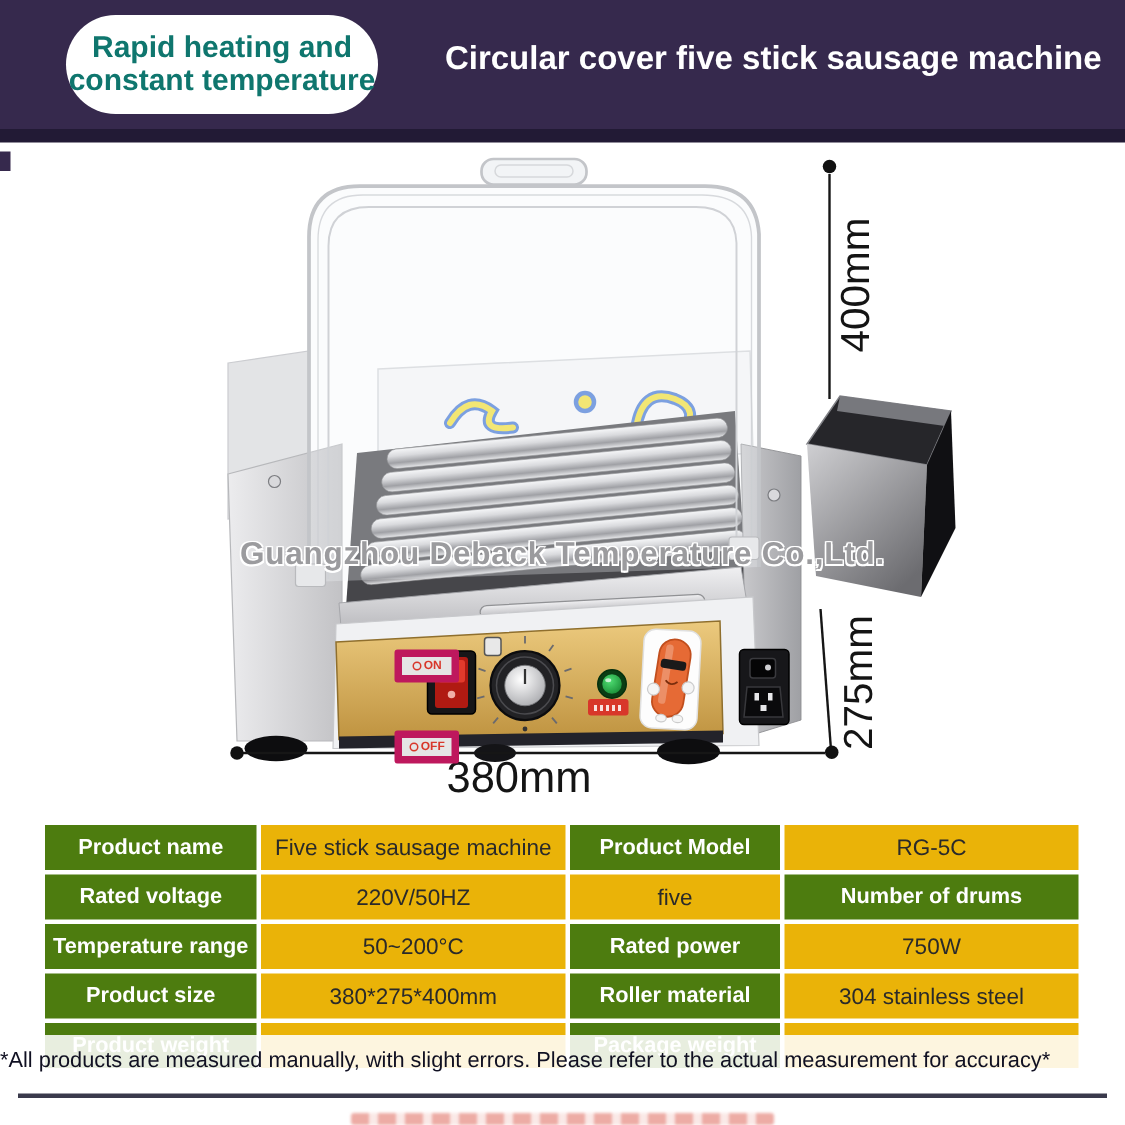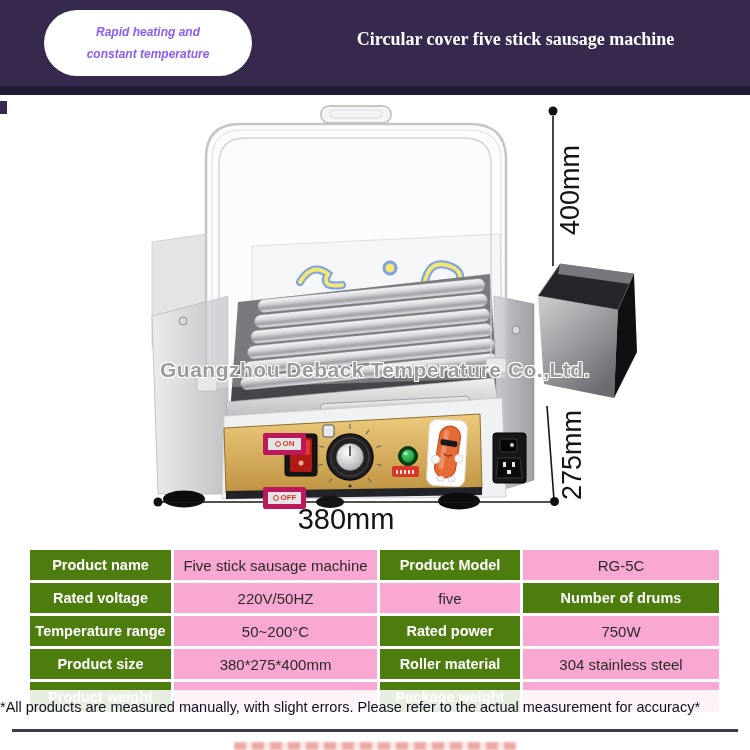--- a/index.html
+++ b/index.html
@@ -8,24 +8,24 @@
     overflow:hidden; font-family:"Liberation Sans", sans-serif;
   }
   
   .header { position:absolute; left:0; top:0; width:750px; height:86px; background:#36294d; z-index:10; }
   .header-shadow { position:absolute; left:0; top:86px; width:750px; height:9px; background:#221a35; z-index:10; }
   .header-notch { position:absolute; left:0; top:101px; width:7px; height:13px; background:#36294d; z-index:10; }
   .badge {
     position:absolute; left:44px; top:10px; width:208px; height:66px; background:#ffffff;
     border-radius:34px; display:flex; flex-direction:column; align-items:center; justify-content:center; z-index:11;
   }
-  .badge span { color:#8b5cf6; font-size:12px; line-height:22px; font-weight:600;font-style:italic; }
+  .badge span { color:#0f766e; font-size:20px; line-height:22px; font-weight:600; }
   .header-title {
     position:absolute; left:288px; top:0; width:455px; height:78px; display:flex; align-items:center;
-    justify-content:center; color:#ffffff; font-size:18px; font-weight:bold; white-space:nowrap; z-index:11;font-family:Liberation Serif, serif;
+    justify-content:center; color:#ffffff; font-size:22px; font-weight:bold; white-space:nowrap; z-index:11;
   }
   
   .machine-svg { position:absolute; left:0; top:0; width:750px; height:750px; z-index:1; }
   .watermark {
     position:absolute; left:0; top:358px; width:750px; text-align:center; z-index:3;
     font-size:21px; font-weight:bold; color:#9b9b9e; letter-spacing:0.5px;
     text-shadow:1px 1px 0 #fff,-1px -1px 0 #fff,1px -1px 0 #fff,-1px 1px 0 #fff,0 1px 0 #fff,0 -1px 0 #fff;
   }
   .dim { position:absolute; width:120px; height:30px; line-height:30px; text-align:center;
          font-size:27px; color:#141414; z-index:3; }
@@ -46,21 +46,21 @@
           border-radius:2px; z-index:3; }
   .wtag::after { content:""; position:absolute; left:4px; right:4px; top:3.5px; height:4px;
           background:repeating-linear-gradient(90deg,#ffffff 0 2px, transparent 2px 4px); opacity:.85; }
   
   .spec {
     position:absolute; left:30px; top:550px; width:689px; z-index:4;
     display:grid; grid-template-columns:141px 203px 140px 196px; grid-auto-rows:30px; gap:3px;
   }
   .cell { display:flex; align-items:center; justify-content:center; text-align:center; }
   .cl { background:#4d7c0f; color:#ffffff; font-weight:bold; font-size:14.5px; }
-  .cv { background:#f9a8d4; color:#2a2a2a; font-size:15px; }
+  .cv { background:#eab308; color:#2a2a2a; font-size:15px; }
   
   .overlay { position:absolute; left:0; top:690px; width:750px; height:60px;
              background:rgba(255,255,255,0.87); z-index:5; }
   .disclaimer { position:absolute; left:0; top:9px; width:750px; text-align:left;
                 font-size:14.5px; color:#101022; white-space:nowrap; }
   .dline { position:absolute; left:12px; right:12px; top:39px; height:2.5px; background:#3a3a4c; }
   .red-cut { position:absolute; left:234px; top:742px; width:282px; height:8px; z-index:6;
              background:repeating-linear-gradient(90deg, rgba(215,70,55,0.45) 0 12px, rgba(215,70,55,0.12) 12px 18px);
              filter:blur(1px); border-radius:2px; }
 </style>

